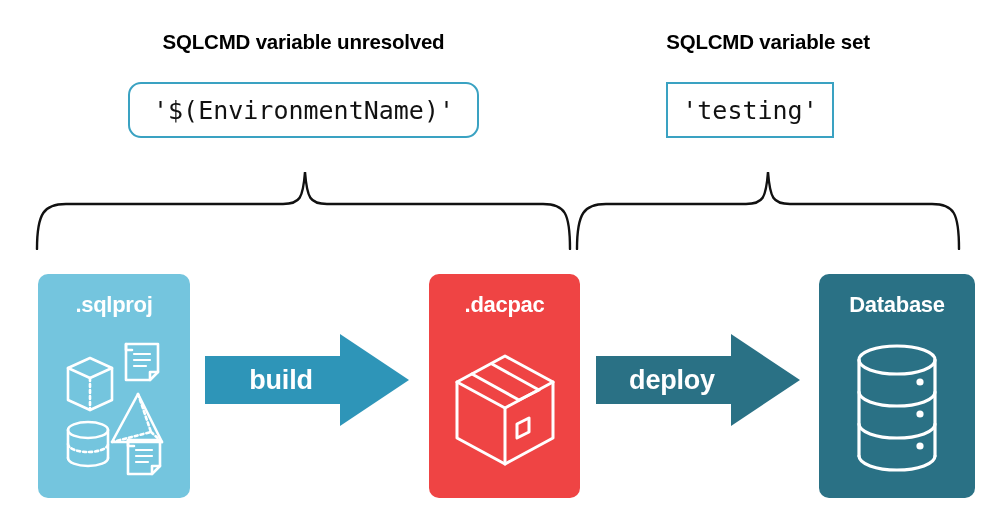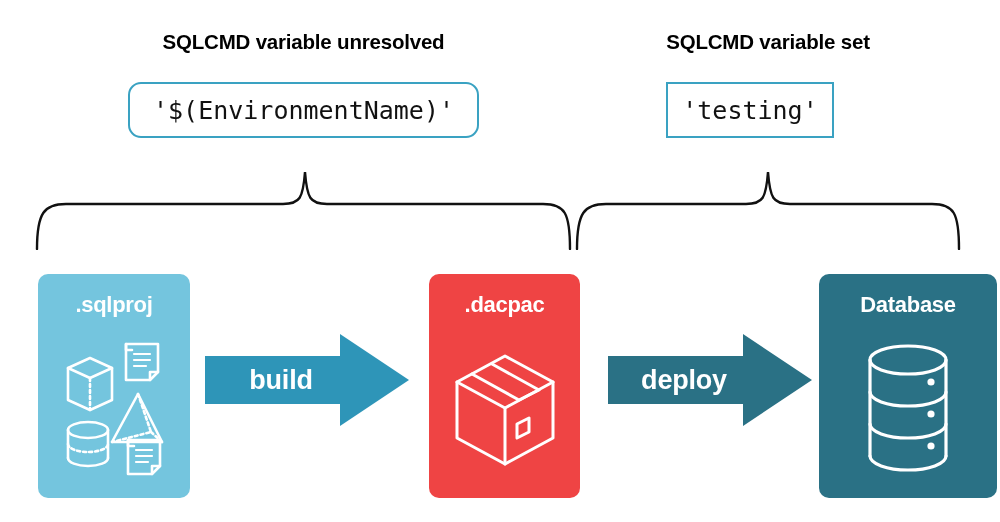--- a/index.html
+++ b/index.html
@@ -64,21 +64,21 @@
   
   .stage {
     position: absolute;
     top: 274px;
     height: 224px;
     border-radius: 10px;
     box-sizing: border-box;
   }
   #stage-sqlproj  { left: 38px;  width: 152px; background: #74C5DE; }
   #stage-dacpac   { left: 429px; width: 151px; background: #ef4444; }
-  #stage-database { left: 819px; width: 178px; background: #2A7185; }
+  #stage-database { left: 819px; width: 156px; background: #2A7185; }
 
   .stage-label {
     position: absolute;
     top: 18px;
     left: 0;
     right: 0;
     text-align: center;
     font-family: "Liberation Sans", sans-serif;
     font-weight: bold;
     font-size: 22px;
@@ -97,21 +97,21 @@
     justify-content: center;
   }
 
   
   .arrow {
     position: absolute;
     top: 332px;
     height: 96px;
   }
   #arrow-build  { left: 205px; width: 205px; }
-  #arrow-deploy { left: 596px; width: 205px; margin-left: 12px; }
+  #arrow-deploy { left: 596px; width: 205px; }
   .arrow-label {
     position: absolute;
     top: 0;
     left: 0;
     width: 152px;
     height: 96px;
     display: flex;
     align-items: center;
     justify-content: center;
     font-family: "Liberation Sans", sans-serif;

